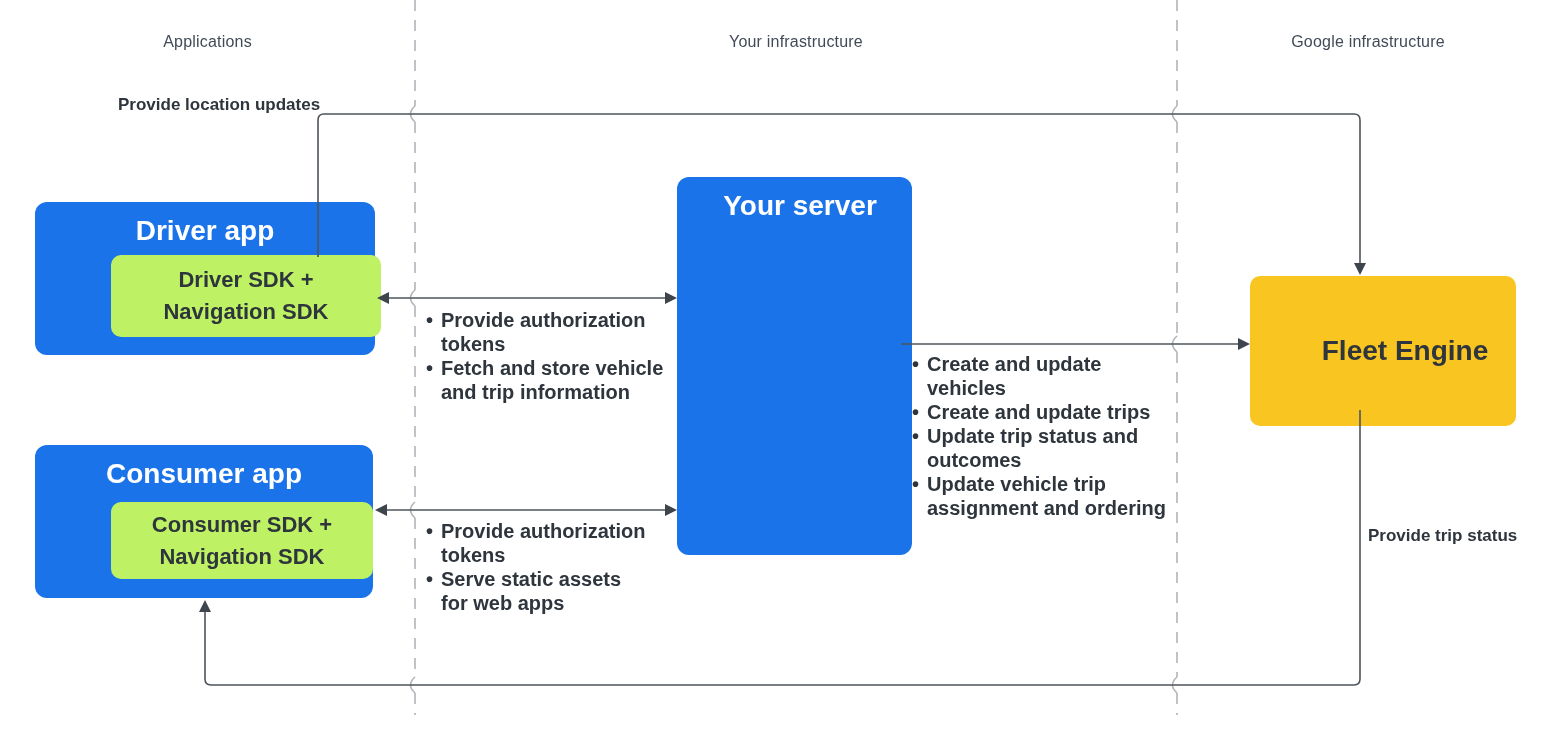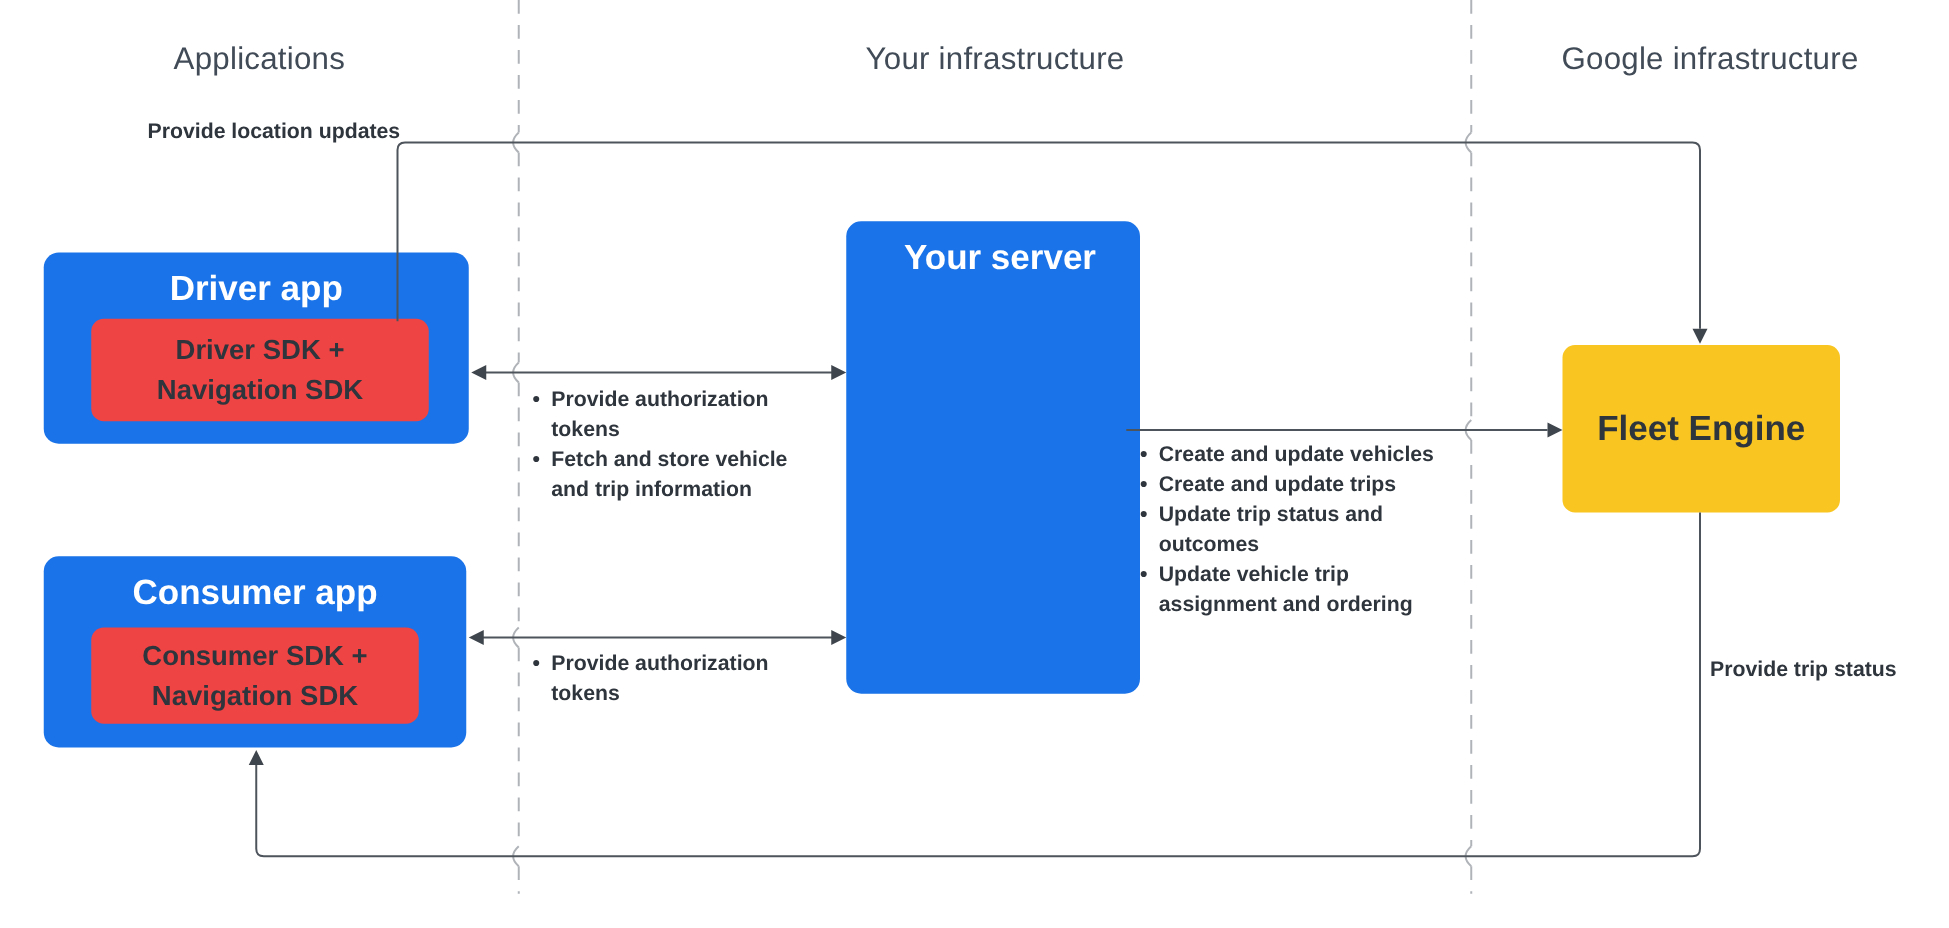--- a/index.html
+++ b/index.html
@@ -2,43 +2,43 @@
 <html><head>
 <meta charset="utf-8">
 <style>
   html,body{margin:0;padding:0;background:#ffffff;}
   #canvas{
     position:relative;width:1559px;height:742px;background:#ffffff;
     font-family:"Liberation Sans","DejaVu Sans",sans-serif;overflow:hidden;
   }
   .col-header{
     position:absolute;top:33px;text-align:center;
-    font-size:25px;font-weight:400;color:#414b57;letter-spacing:.2px;
+    font-size:16px;font-weight:400;color:#414b57;letter-spacing:.2px;
   }
   .edge-label{
     position:absolute;font-size:17px;font-weight:700;color:#2f353c;white-space:nowrap;
   }
   .node{position:absolute;border-radius:12px;}
   .node.blue{background:#1a73e8;}
   .node.yellow{background:#f9c520;border-radius:10px;}
   .node-title{
     text-align:center;font-size:28px;font-weight:700;color:#ffffff;margin-top:13px;
   }
   .sdk-box{
     position:absolute;display:flex;align-items:center;justify-content:center;
     text-align:center;font-size:22px;font-weight:700;color:#2f353c;
-    line-height:32px;white-space:pre-line;background:#ef4444;border-radius:10px;
+    line-height:32px;white-space:pre-line;background:#bef264;border-radius:10px;margin-left:38px;
   }
   .fleet{
     display:flex;align-items:center;justify-content:center;
     font-size:28px;font-weight:700;color:#2f353c;
   }
   .bullet-list{position:absolute;}
   .bullet-item{
-    position:relative;padding-left:15px;font-size:17px;font-weight:700;
+    position:relative;padding-left:15px;font-size:20px;font-weight:700;
     color:#2f353c;line-height:24px;white-space:pre-line;
   }
   .bullet-item::before{content:"\2022";position:absolute;left:0;top:0;}
   #wires{position:absolute;left:0;top:0;pointer-events:none;}
 </style>
 </head>
 <body>
 
 <div id="canvas">
 
@@ -58,32 +58,34 @@
   <div class="node blue" style="left:35px;top:445px;width:338px;height:153px;">
     <div class="node-title">Consumer app</div>
   </div>
   <div class="sdk-box" style="left:73px;top:502px;width:262px;height:77px;">Consumer SDK +
 Navigation SDK</div>
 
   <div class="node blue" style="left:677px;top:177px;width:224px;height:378px;padding-left:11px;">
     <div class="node-title">Your server</div>
   </div>
 
-  <div class="node yellow fleet" style="left:1250px;top:276px;width:222px;height:134px;">Fleet Engine</div>
+  <div class="node yellow fleet" style="left:1250px;top:276px;width:222px;height:150px;padding-left:44px;">Fleet Engine</div>
 
   <div class="bullet-list" style="left:426px;top:308px;width:240px;">
     <div class="bullet-item">Provide authorization
 tokens</div>
     <div class="bullet-item">Fetch and store vehicle
 and trip information</div>
   </div>
 
   <div class="bullet-list" style="left:426px;top:519px;width:240px;">
     <div class="bullet-item">Provide authorization
 tokens</div>
+    <div class="bullet-item">Serve static assets
+for web apps</div>
   </div>
 
   <div class="bullet-list" style="left:912px;top:352px;width:270px;">
     <div class="bullet-item">Create and update vehicles</div>
     <div class="bullet-item">Create and update trips</div>
     <div class="bullet-item">Update trip status and
 outcomes</div>
     <div class="bullet-item">Update vehicle trip
 assignment and ordering</div>
   </div>

